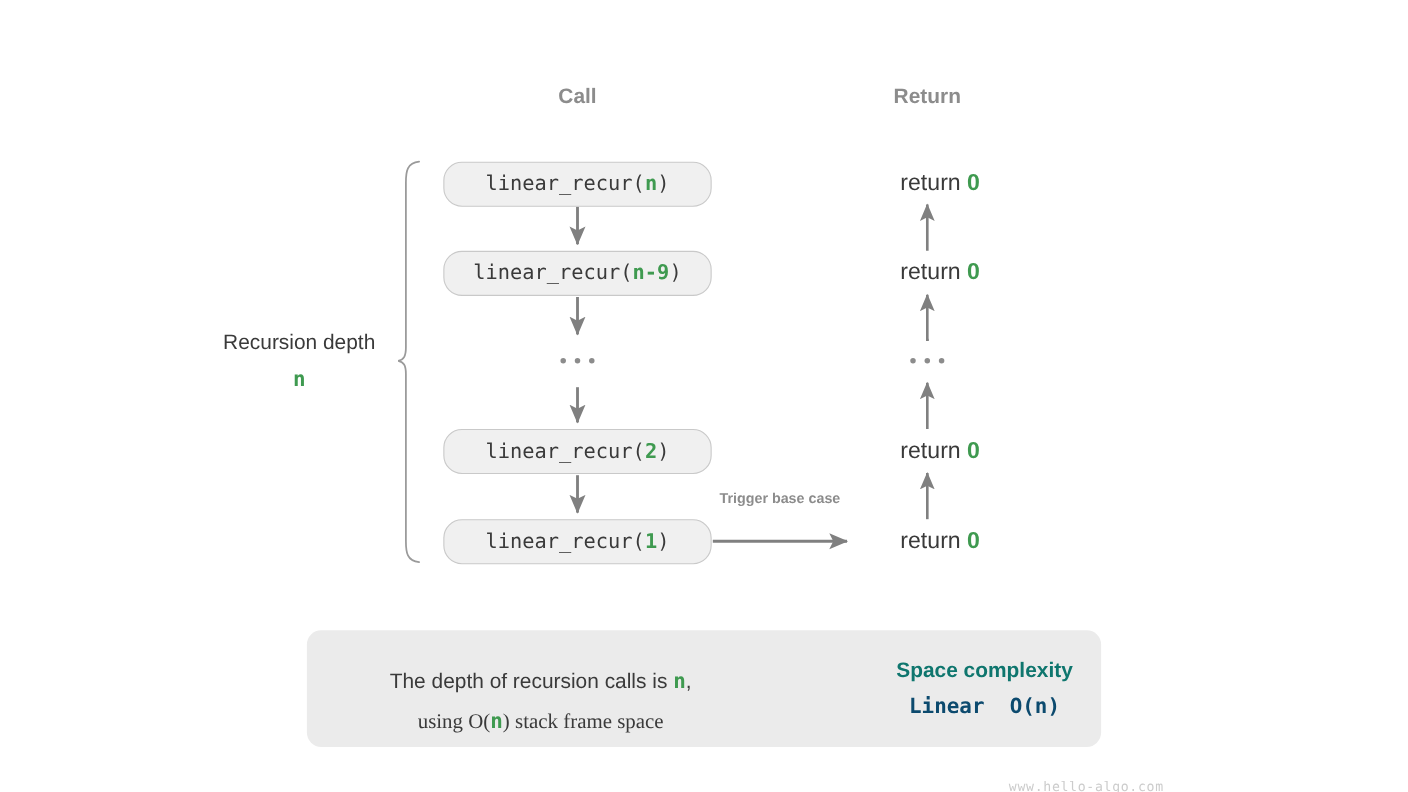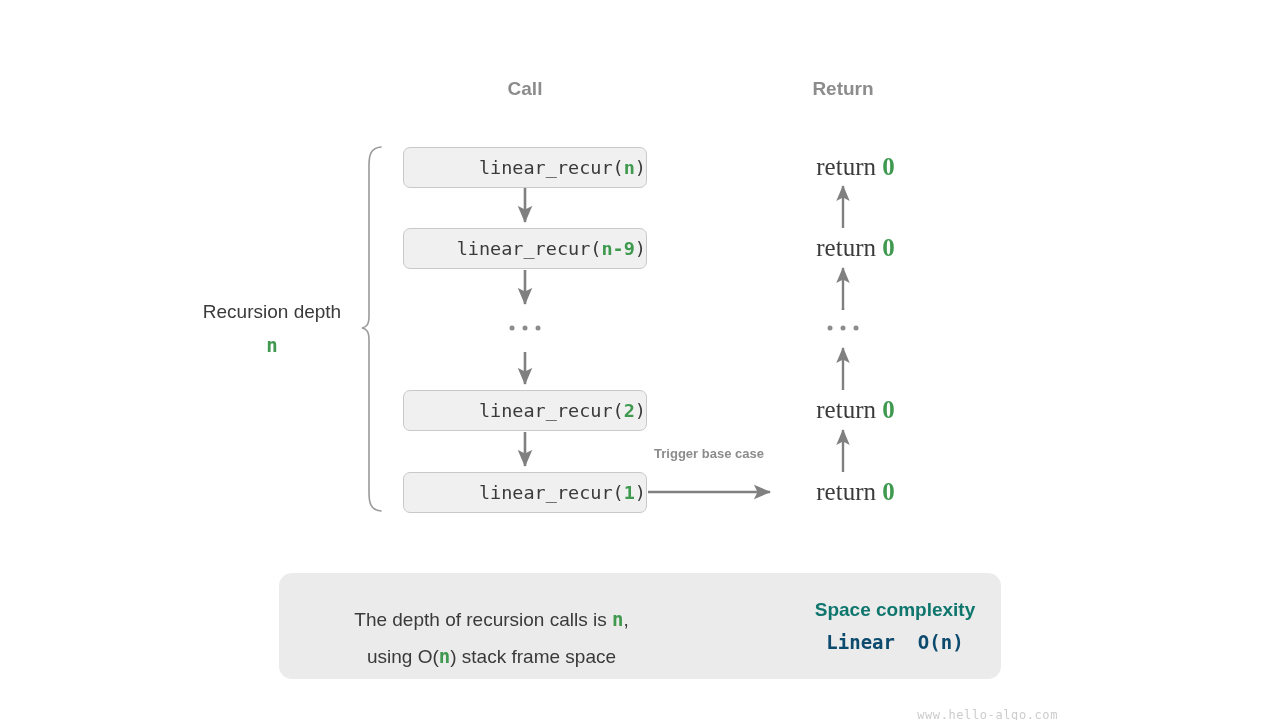--- a/index.html
+++ b/index.html
@@ -36,42 +36,42 @@
   }
   #hdr-call   { left: 525px; top: 62px; }
   #hdr-return { left: 843px; top: 62px; }
 
   
   .frame-box {
     position: absolute;
     height: 41px;
     background: #f0f0f0;
     border: 1.5px solid #c9c9c9;
-    border-radius: 7px;
+    border-radius: 17px;
     box-sizing: border-box;
     display: flex;
     align-items: center;
-    justify-content: flex-end;
+    justify-content: center;
     font-family: "DejaVu Sans Mono", monospace;
     font-size: 18.5px;
     color: #3a3a3a;
     white-space: pre;
     transform: translateX(-50%);
     letter-spacing: 0px;
   }
   .frame-box .arg {
     color: #3f9a50;
     font-weight: bold;
   }
 
   
   .ret-label {
     position: absolute;
-    font-family: Liberation Serif, serif;
-    font-size: 25px;
+    font-family: Liberation Sans, sans-serif;
+    font-size: 21px;
     color: #3a3a3a;
     white-space: pre;
     transform: translate(-50%, -50%);
   }
   .ret-label .val {
     color: #3f9a50;
     font-weight: bold;
   }
 
   
@@ -141,21 +141,21 @@
     color: #3a3a3a;
     line-height: 1.95;
     margin-top: 24px;
   }
   .summary-left .mono-n {
     font-family: "DejaVu Sans Mono", monospace;
     font-weight: bold;
     color: #3f9a50;
   }
   .summary-left .mono {
-    font-family: Liberation Sans, sans-serif;
+    font-family: Liberation Serif, serif;
     color: #3a3a3a;
   }
   .summary-arrow-cell {
     width: 85px;
     display: flex;
     align-items: center;
     justify-content: center;
   }
   .summary-right {
     flex: 1;

